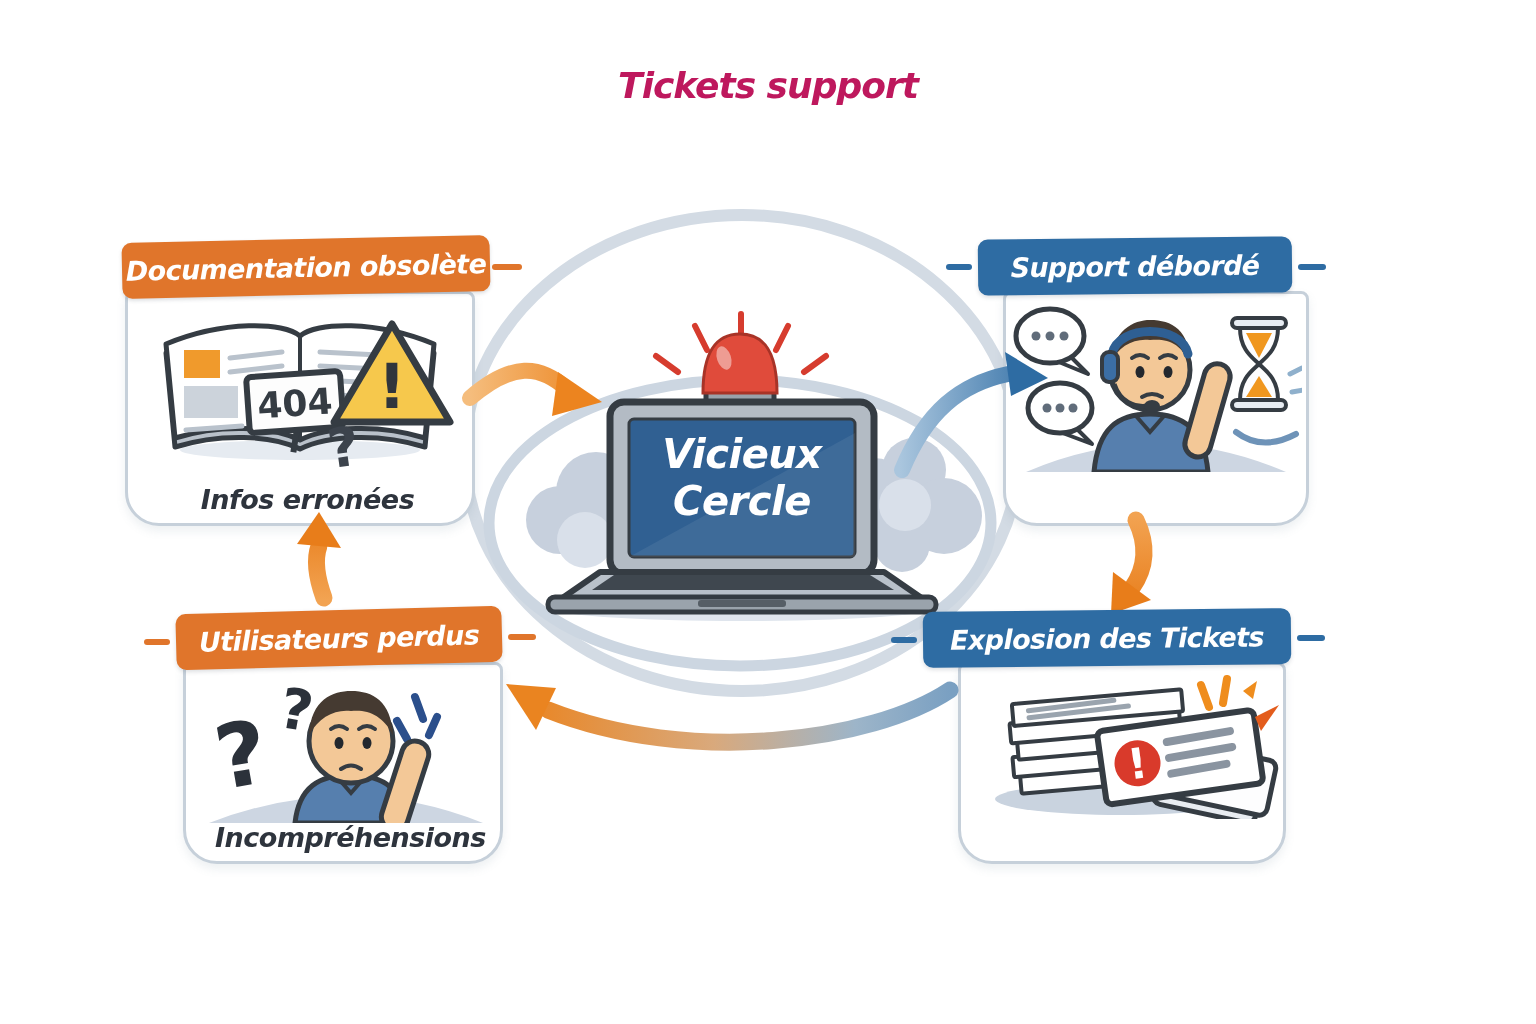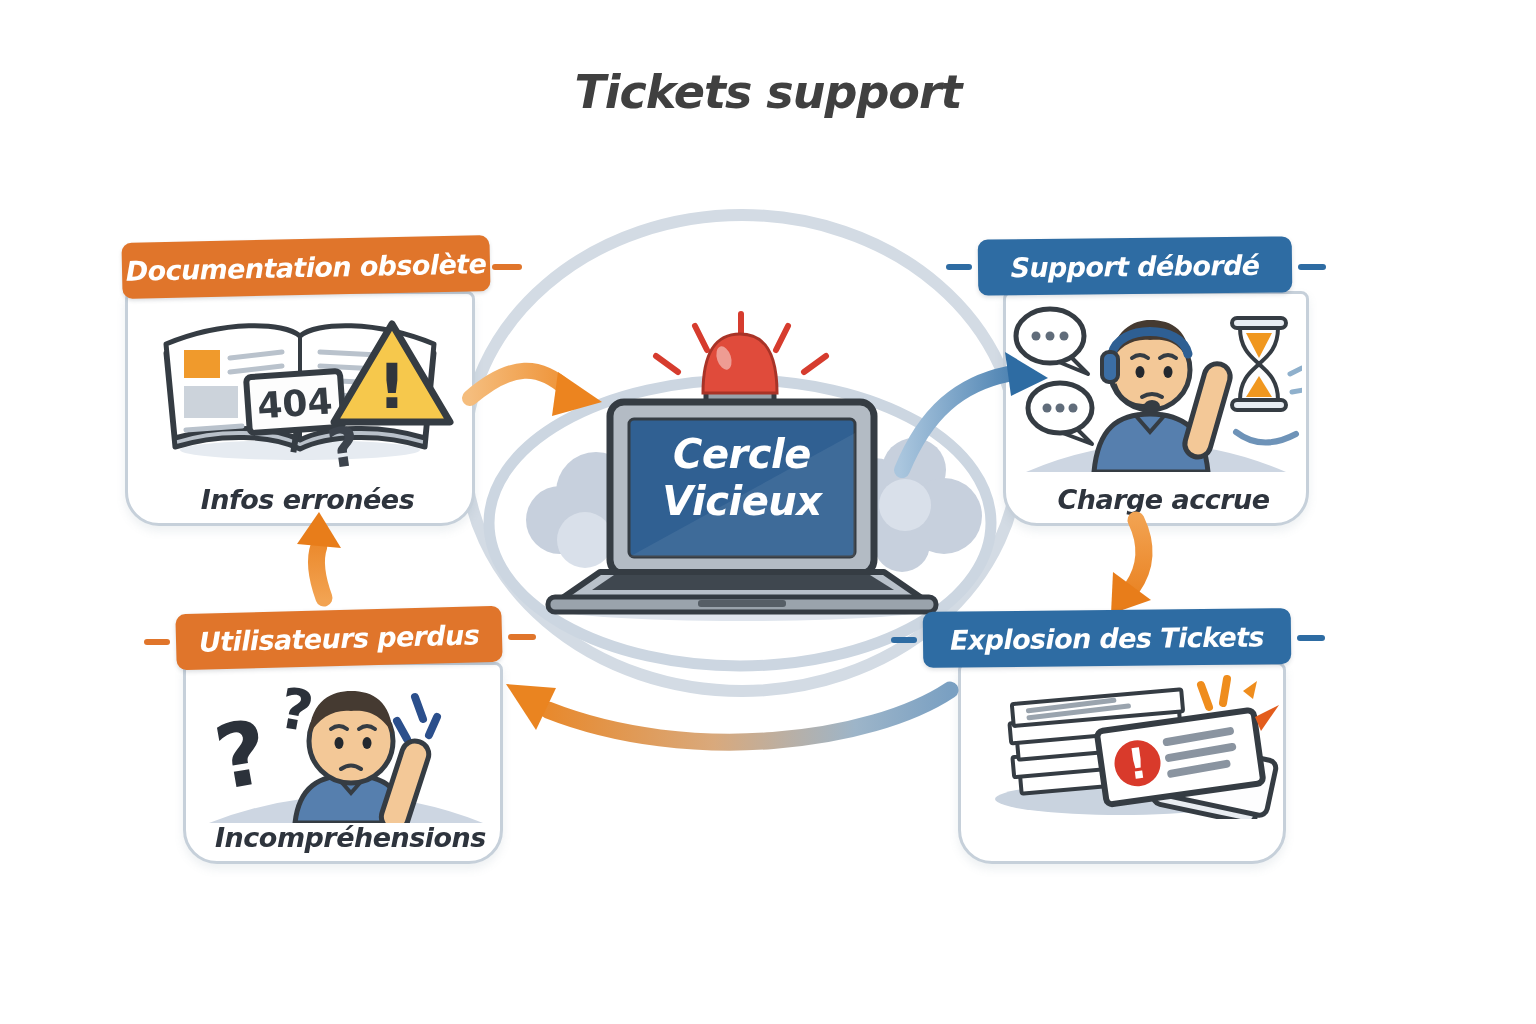--- a/index.html
+++ b/index.html
@@ -6,21 +6,21 @@
   .canvas{position:relative;width:1536px;height:1024px;background:#ffffff;overflow:hidden;
           font-family:"DejaVu Sans",sans-serif;}
   svg{display:block;}
   svg text{font-family:"DejaVu Sans",sans-serif;font-weight:bold;}
 
   
   .title{position:absolute;top:62px;left:0;right:0;text-align:center;z-index:6;
          font-weight:bold;font-style:italic;line-height:1.34;}
   .title .t1{font-size:46px;color:#3a4046;letter-spacing:-1px;}
   .title .amp{font-size:38px;color:#2070ab;margin-left:14px;}
-  .title .t2{font-size:46px;color:#404040;letter-spacing:-1px;}
+  .title .t2{font-size:36px;color:#be185d;letter-spacing:-1px;}
 
   
   #art,#arrows{position:absolute;inset:0;pointer-events:none;}
   #art{z-index:1;} #arrows{z-index:4;}
 
   
   .hdr{position:absolute;z-index:5;display:flex;align-items:center;justify-content:center;
        color:#fff;font-weight:bold;font-style:italic;font-size:27px;letter-spacing:-0.6px;
        border-radius:10px;box-shadow:0 2px 4px rgba(60,70,90,.18);}
   .hdr.orange{background:#e0752b;}
@@ -170,21 +170,20 @@
       <path d="M104,84 C110,102 124,108 138,106" stroke="#353c43" stroke-width="5" fill="none"></path>
       <ellipse cx="142" cy="106" rx="8" ry="6" fill="#353c43"></ellipse>
       <g stroke="#353c43" stroke-width="4" fill="none" stroke-linecap="round">
         <path d="M122,58 Q130,52 138,58"></path>
           <path d="M150,58 Q158,52 166,58"></path>
           <path d="M132,97 Q142,91 152,97"></path>
       </g>
       <ellipse cx="130" cy="72" rx="4.5" ry="6" fill="#23282e"></ellipse>
         <ellipse cx="158" cy="72" rx="4.5" ry="6" fill="#23282e"></ellipse>
     </svg>
-    <div class="caption">Charge accrue</div>
   </div>
 
   <div class="hdr blue" style="left:923px;top:610px;width:368px;height:56px;transform:rotate(-0.6deg);">Explosion des Tickets</div>
   <div class="tick blue" style="left:891px;top:637px;width:26px;"></div>
   <div class="tick blue" style="left:1297px;top:635px;width:28px;"></div>
 
   <div class="card" style="left:958px;top:662px;width:322px;height:196px;">
     <svg class="illus" style="top:8px;" width="314" height="146" viewBox="0 0 314 146">
       <ellipse cx="156" cy="126" rx="126" ry="16" fill="#c9d3df"></ellipse>
       <g transform="rotate(-5 130 64)">
@@ -240,22 +239,22 @@
           <path d="M168,60 Q176,54 184,60"></path>
           <path d="M150,100 Q160,93 170,100"></path>
       </g>
       <ellipse cx="148" cy="74" rx="4.5" ry="6" fill="#23282e"></ellipse>
         <ellipse cx="176" cy="74" rx="4.5" ry="6" fill="#23282e"></ellipse>
     </svg>
     <div class="caption">Incompréhensions</div>
   </div>
 
   <div class="screen-label">
+    <div>Vicieux</div>
     <div>Cercle</div>
-    <div>Vicieux</div>
   </div>
 
   <svg id="arrows" width="1536" height="1024" viewBox="0 0 1536 1024">
     <defs>
       <linearGradient id="gA" gradientUnits="userSpaceOnUse" x1="470" y1="0" x2="600" y2="0">
         <stop offset="0" stop-color="#f5bd7d"></stop>
           <stop offset="1" stop-color="#ec841f"></stop>
       </linearGradient>
       <linearGradient id="gB" gradientUnits="userSpaceOnUse" x1="900" y1="0" x2="1050" y2="0">
         <stop offset="0" stop-color="#aac6de"></stop>

